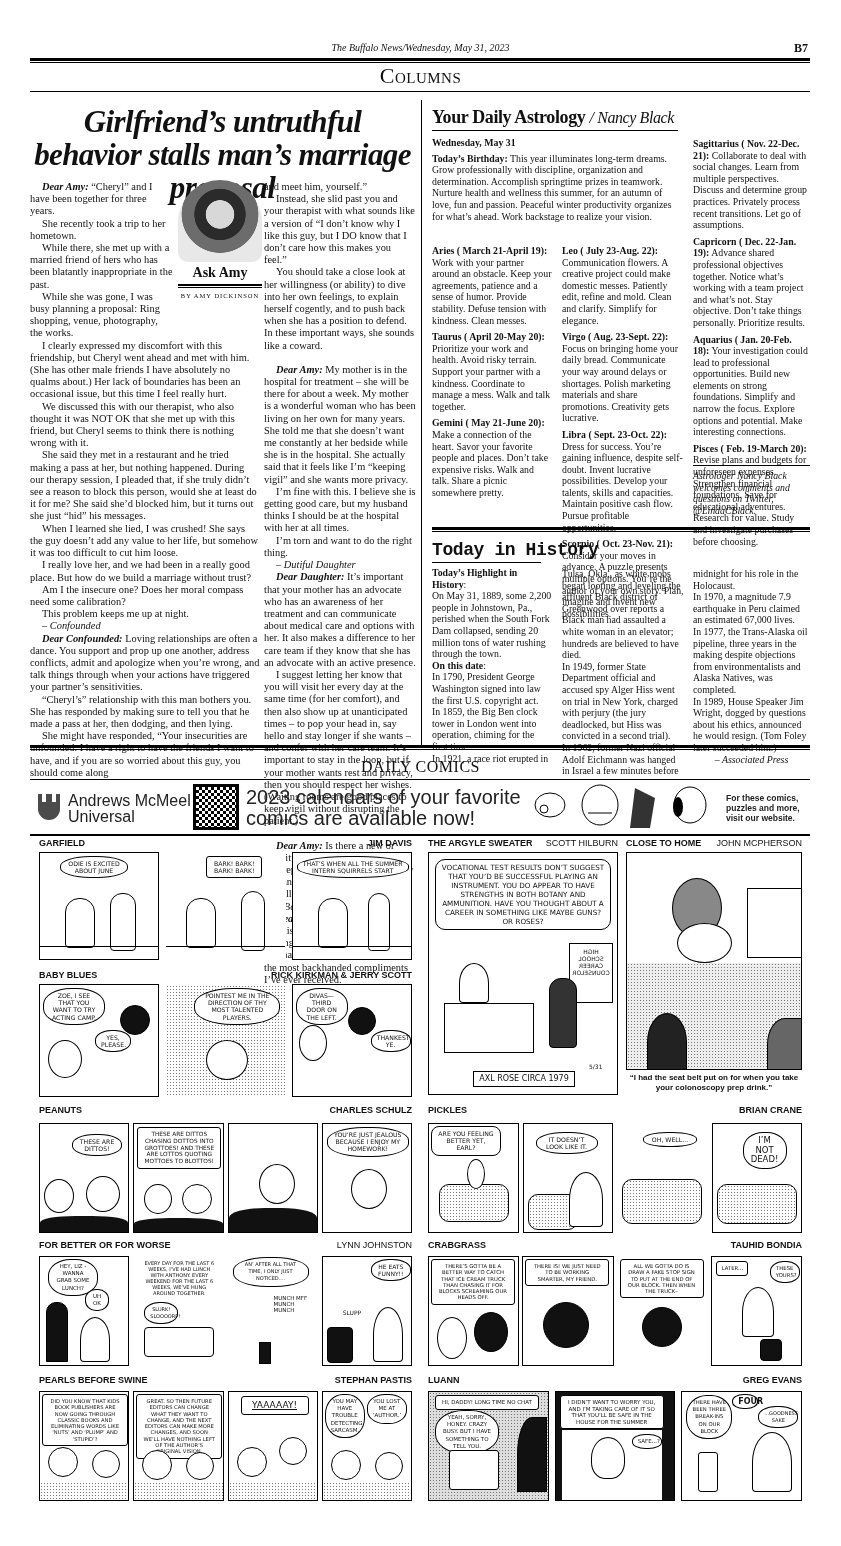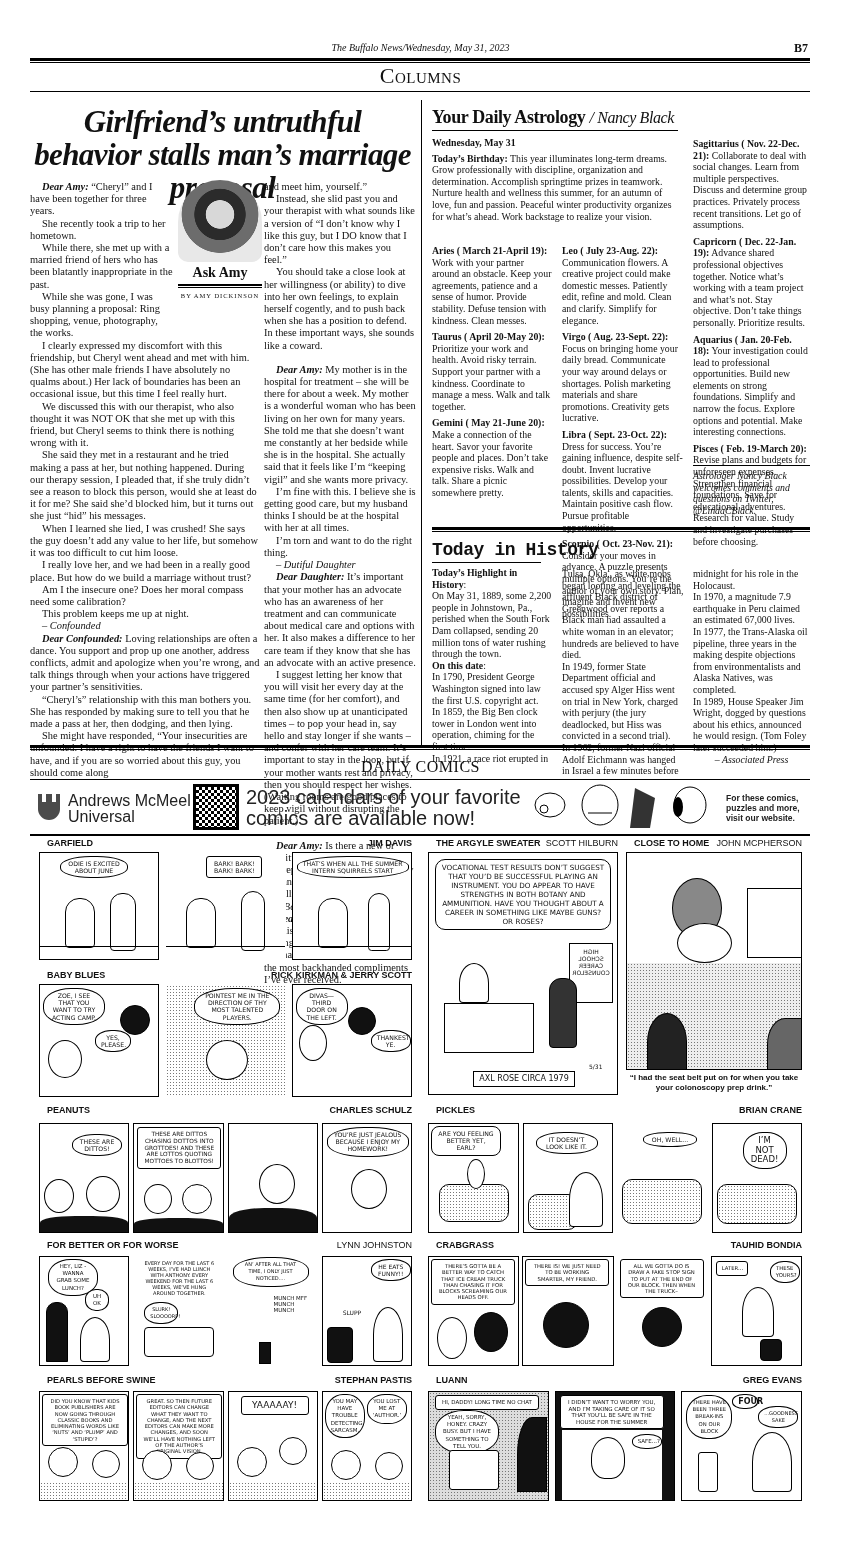--- a/index.html
+++ b/index.html
@@ -40,21 +40,21 @@
   .ad-logo-icon { left: 8px; top: 13px; width: 22px; height: 26px; background: #4b4b4b; border-radius: 0 0 11px 11px; }
   .ad-logo-icon:before, .ad-logo-icon:after { content: ""; position: absolute; top: 0; width: 4px; height: 8px; background: #fff; }
   .ad-logo-icon:before { left: 4px; } .ad-logo-icon:after { right: 4px; }
   .ad-brand { left: 38px; top: 12px; font-family: "Liberation Sans", sans-serif; font-size: 16px; line-height: 16px; color: #222; }
   .ad-qr { left: 163px; top: 3px; width: 46px; height: 46px; background: repeating-conic-gradient(#000 0 25%, #fff 0 50%) 0 0 / 6px 6px; border: 3px solid #000; }
   .ad-headline { left: 216px; top: 6px; font-family: "Liberation Sans", sans-serif; font-size: 20px; line-height: 21px; color: #222; }
   .ad-characters { left: 500px; top: 2px; width: 210px; height: 48px; }
   .ad-cta { left: 696px; top: 12px; width: 84px; font-family: "Liberation Sans", sans-serif; font-size: 8.5px; line-height: 10px; font-weight: bold; color: #222; }
 
   .strip-head { font-family: "Liberation Sans", sans-serif; font-size: 9px; font-weight: bold; height: 12px; }
-  .strip-head .name { position: absolute; left: 8px; top: 0; }
+  .strip-head .name { position: absolute; left: 0; top: 0; }
   .strip-head .author { position: absolute; right: 0; top: 0; font-weight: normal; }
   .strip-head .author.b { font-weight: bold; }
 
   .panels { display: flex; gap: 6px; }
   .panel { position: relative; border: 1px solid #000; background: #fff; overflow: hidden; flex: 1; }
   .panel.nb { border-color: transparent; }
   .bubble { position: absolute; background: #fff; border: 1px solid #000; border-radius: 45%; font-family: "DejaVu Sans", sans-serif; font-size: 6.2px; line-height: 7.2px; text-align: center; padding: 3px 5px; text-transform: uppercase; }
   .bubble.rect { border-radius: 3px; }
   .char { position: absolute; border: 1px solid #000; background: #fff; }
   .ground { position: absolute; left: 0; right: 0; bottom: 0; border-top: 1px solid #000; }
@@ -413,21 +413,21 @@
       <div class="char" style="left:52px; top:58px; width:28px; height:28px; border-radius:50%;"></div>
       <div class="abs dotted" style="left:0; right:0; bottom:0; height:18px;"></div>
     </div>
     <div class="panel">
       <div class="bubble rect" style="left:2px; top:2px; width:86px; font-size:5.2px; line-height:6.3px;">GREAT. SO THEN FUTURE EDITORS CAN CHANGE WHAT THEY WANT TO CHANGE, AND THE NEXT EDITORS CAN MAKE MORE CHANGES, AND SOON WE’LL HAVE NOTHING LEFT OF THE AUTHOR’S ORIGINAL VISION.</div>
       <div class="char" style="left:8px; top:58px; width:30px; height:30px; border-radius:50%;"></div>
       <div class="char" style="left:52px; top:60px; width:28px; height:28px; border-radius:50%;"></div>
       <div class="abs dotted" style="left:0; right:0; bottom:0; height:18px;"></div>
     </div>
     <div class="panel">
-      <div class="bubble rect" style="left:12px; top:4px; width:68px; font-size:9px; line-height:11px;">YAAAAAY!</div>
+      <div class="bubble rect" style="left:12px; top:4px; width:68px; font-size:9px; line-height:11px;text-decoration:underline;">YAAAAAY!</div>
       <div class="char" style="left:8px; top:55px; width:30px; height:30px; border-radius:50%;"></div>
       <div class="char" style="left:50px; top:45px; width:28px; height:28px; border-radius:50%;"></div>
       <div class="abs dotted" style="left:0; right:0; bottom:0; height:18px;"></div>
     </div>
     <div class="panel">
       <div class="bubble" style="left:2px; top:2px; width:40px; font-size:5.5px;">YOU MAY HAVE TROUBLE DETECTING SARCASM.</div>
       <div class="bubble" style="left:44px; top:2px; width:40px; font-size:5.5px;">YOU LOST ME AT ‘AUTHOR.’</div>
       <div class="char" style="left:8px; top:58px; width:30px; height:30px; border-radius:50%;"></div>
       <div class="char" style="left:52px; top:60px; width:28px; height:28px; border-radius:50%;"></div>
       <div class="abs dotted" style="left:0; right:0; bottom:0; height:18px;"></div>

